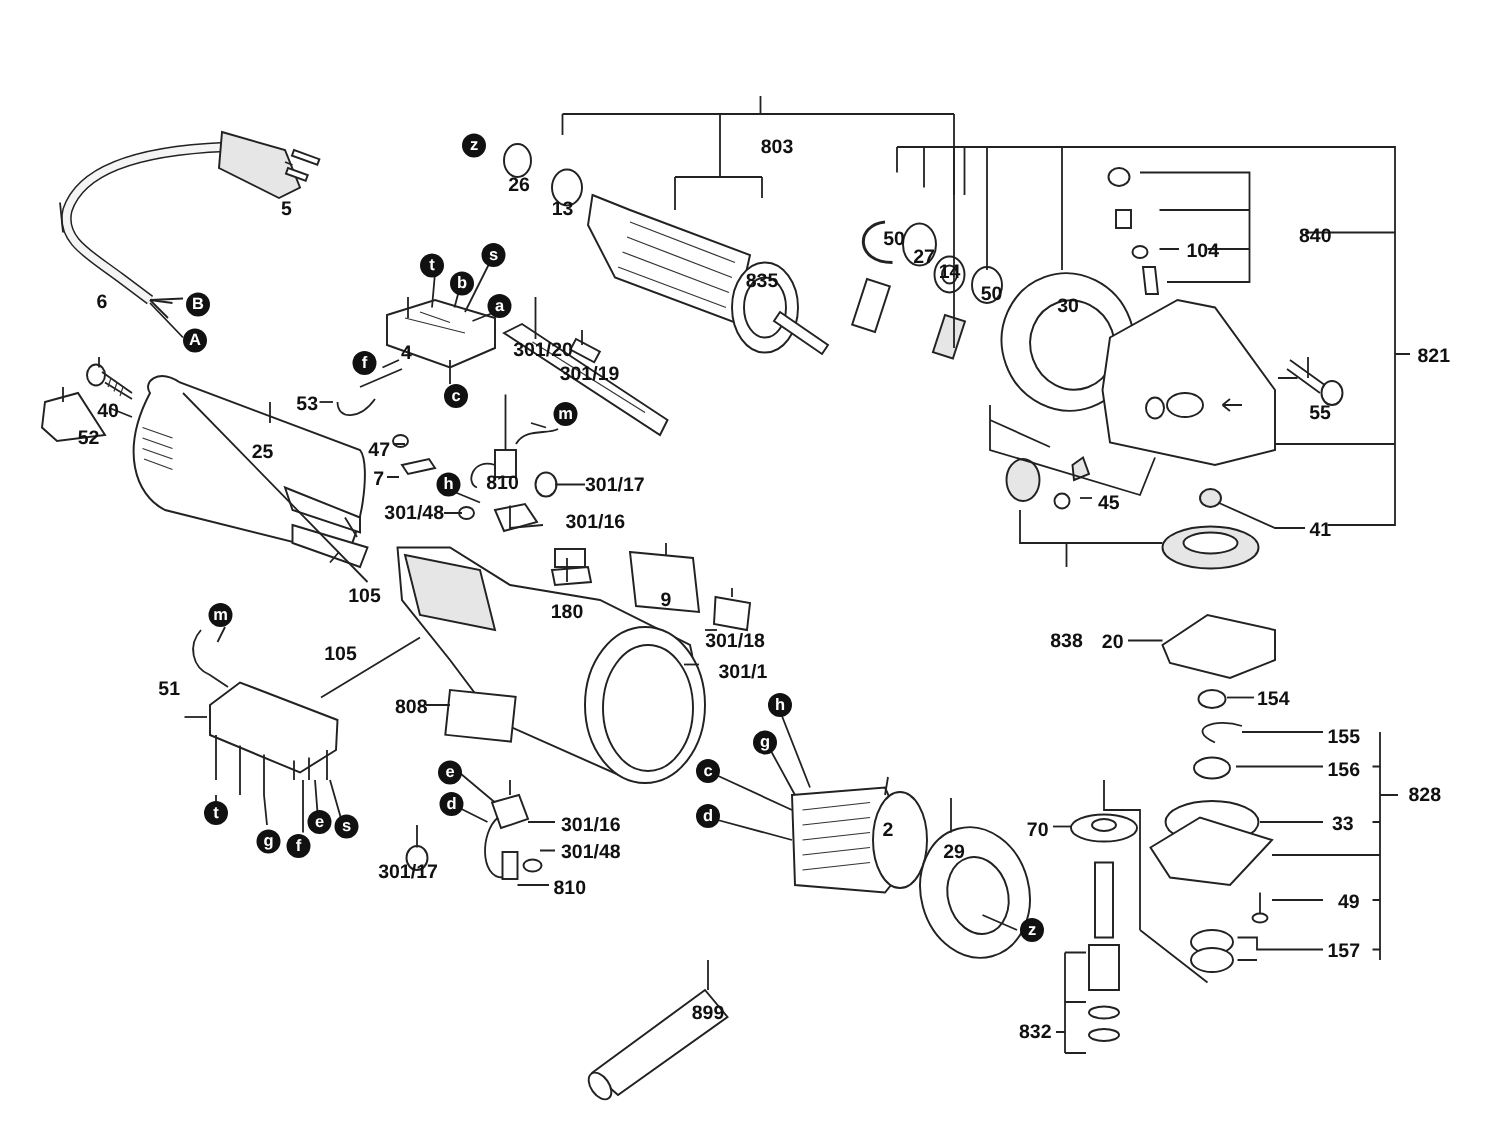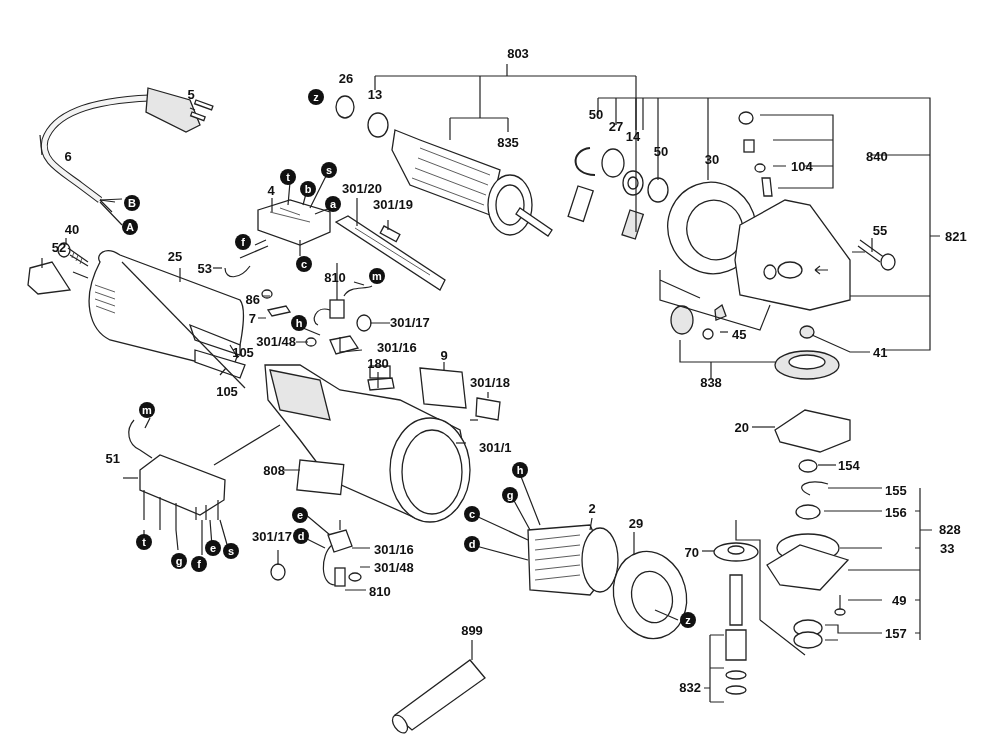--- a/index.html
+++ b/index.html
@@ -1,19 +1,19 @@
 <!DOCTYPE html>
 <html><head>
 <meta charset="utf-8">
 <style>
   html,body{margin:0;padding:0;background:#ffffff;}
   body{width:1000px;height:756px;position:relative;overflow:hidden;font-family:"Liberation Sans",sans-serif;}
   #diagram{position:absolute;left:0;top:0;width:1000px;height:756px;}
   .lbl{position:absolute;font-family:"Liberation Sans",sans-serif;font-weight:bold;font-size:13px;color:#111;line-height:14px;white-space:nowrap;}
-  .lbl.c{transform:translateX(-50%);}
+  .lbl.c{transform:translateX(-50%);margin-top:44px;}
   .lbl.r{transform:translateX(-100%);}
   .mk{position:absolute;width:16px;height:16px;border-radius:50%;background:#111;color:#fff;font-family:"Liberation Sans",sans-serif;font-weight:bold;font-size:11px;line-height:16px;text-align:center;transform:translate(-50%,-50%);}
   svg .ln{stroke:#222;stroke-width:1.2;fill:none;}
   svg .pt{stroke:#222;stroke-width:1.3;fill:#fff;}
   svg .ptg{stroke:#222;stroke-width:1.3;fill:#e6e6e6;}
   svg .th{stroke:#333;stroke-width:0.8;fill:none;}
 </style>
 </head>
 <body>
 
@@ -259,21 +259,21 @@
 <span class="lbl c" style="left:59px;top:241px">52</span>
 <span class="lbl c" style="left:175px;top:250px">25</span>
 <span class="lbl r" style="left:212px;top:262px">53</span>
 <span class="lbl c" style="left:346px;top:72px">26</span>
 <span class="lbl c" style="left:375px;top:88px">13</span>
 <span class="lbl c" style="left:518px;top:47px">803</span>
 <span class="lbl c" style="left:508px;top:136px">835</span>
 <span class="lbl c" style="left:362px;top:182px">301/20</span>
 <span class="lbl c" style="left:393px;top:198px">301/19</span>
 <span class="lbl c" style="left:335px;top:271px">810</span>
-<span class="lbl r" style="left:260px;top:293px">86</span>
+<span class="lbl r" style="left:260px;top:293px">47</span>
 <span class="lbl r" style="left:256px;top:312px">7</span>
 <span class="lbl r" style="left:296px;top:335px">301/48</span>
 <span class="lbl" style="left:390px;top:316px">301/17</span>
 <span class="lbl" style="left:377px;top:341px">301/16</span>
 <span class="lbl c" style="left:243px;top:346px">105</span>
 <span class="lbl c" style="left:227px;top:385px">105</span>
 <span class="lbl c" style="left:378px;top:357px">180</span>
 <span class="lbl c" style="left:444px;top:349px">9</span>
 <span class="lbl c" style="left:490px;top:376px">301/18</span>
 <span class="lbl" style="left:479px;top:441px">301/1</span>
@@ -296,21 +296,21 @@
 <span class="lbl c" style="left:880px;top:224px">55</span>
 <span class="lbl" style="left:945px;top:230px">821</span>
 <span class="lbl" style="left:732px;top:328px">45</span>
 <span class="lbl" style="left:873px;top:346px">41</span>
 <span class="lbl c" style="left:711px;top:376px">838</span>
 <span class="lbl r" style="left:749px;top:421px">20</span>
 <span class="lbl" style="left:838px;top:459px">154</span>
 <span class="lbl" style="left:885px;top:484px">155</span>
 <span class="lbl" style="left:885px;top:506px">156</span>
 <span class="lbl" style="left:939px;top:523px">828</span>
-<span class="lbl" style="left:940px;top:542px">33</span>
+<span class="lbl" style="left:888px;top:542px">33</span>
 <span class="lbl r" style="left:699px;top:546px">70</span>
 <span class="lbl" style="left:892px;top:594px">49</span>
 <span class="lbl" style="left:885px;top:627px">157</span>
 <span class="lbl r" style="left:701px;top:681px">832</span>
 
 
 <span class="mk" style="left:132px;top:203px">B</span>
 <span class="mk" style="left:130px;top:227px">A</span>
 <span class="mk" style="left:316px;top:97px">z</span>
 <span class="mk" style="left:288px;top:177px">t</span>

